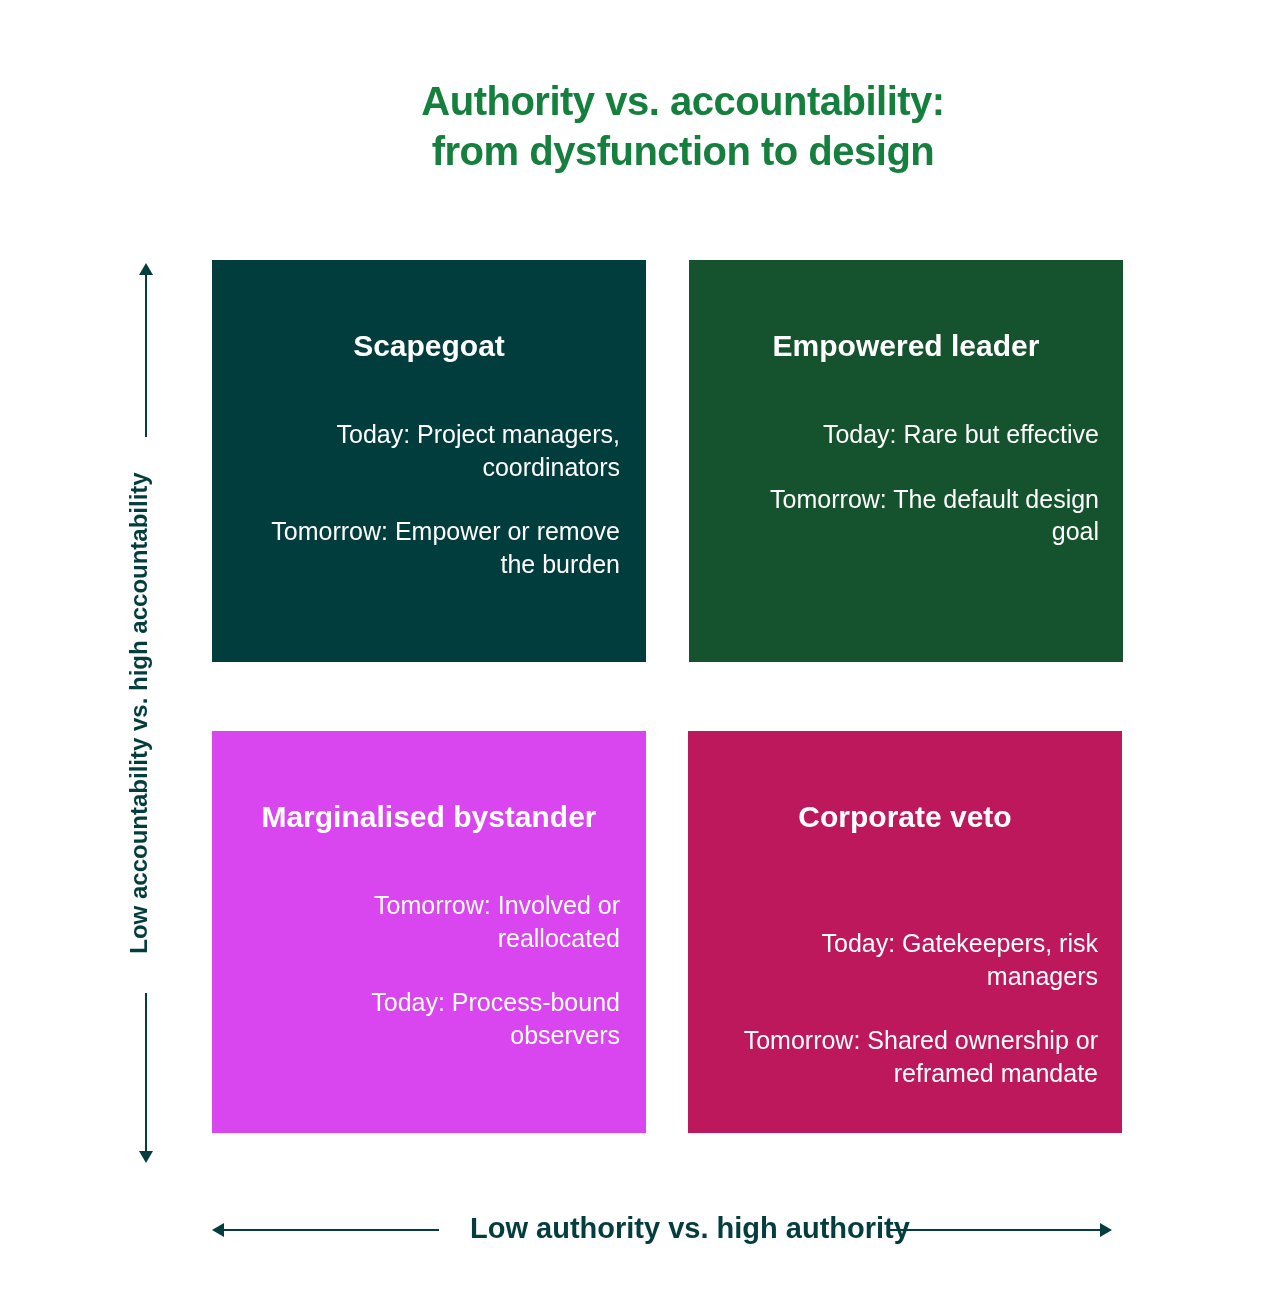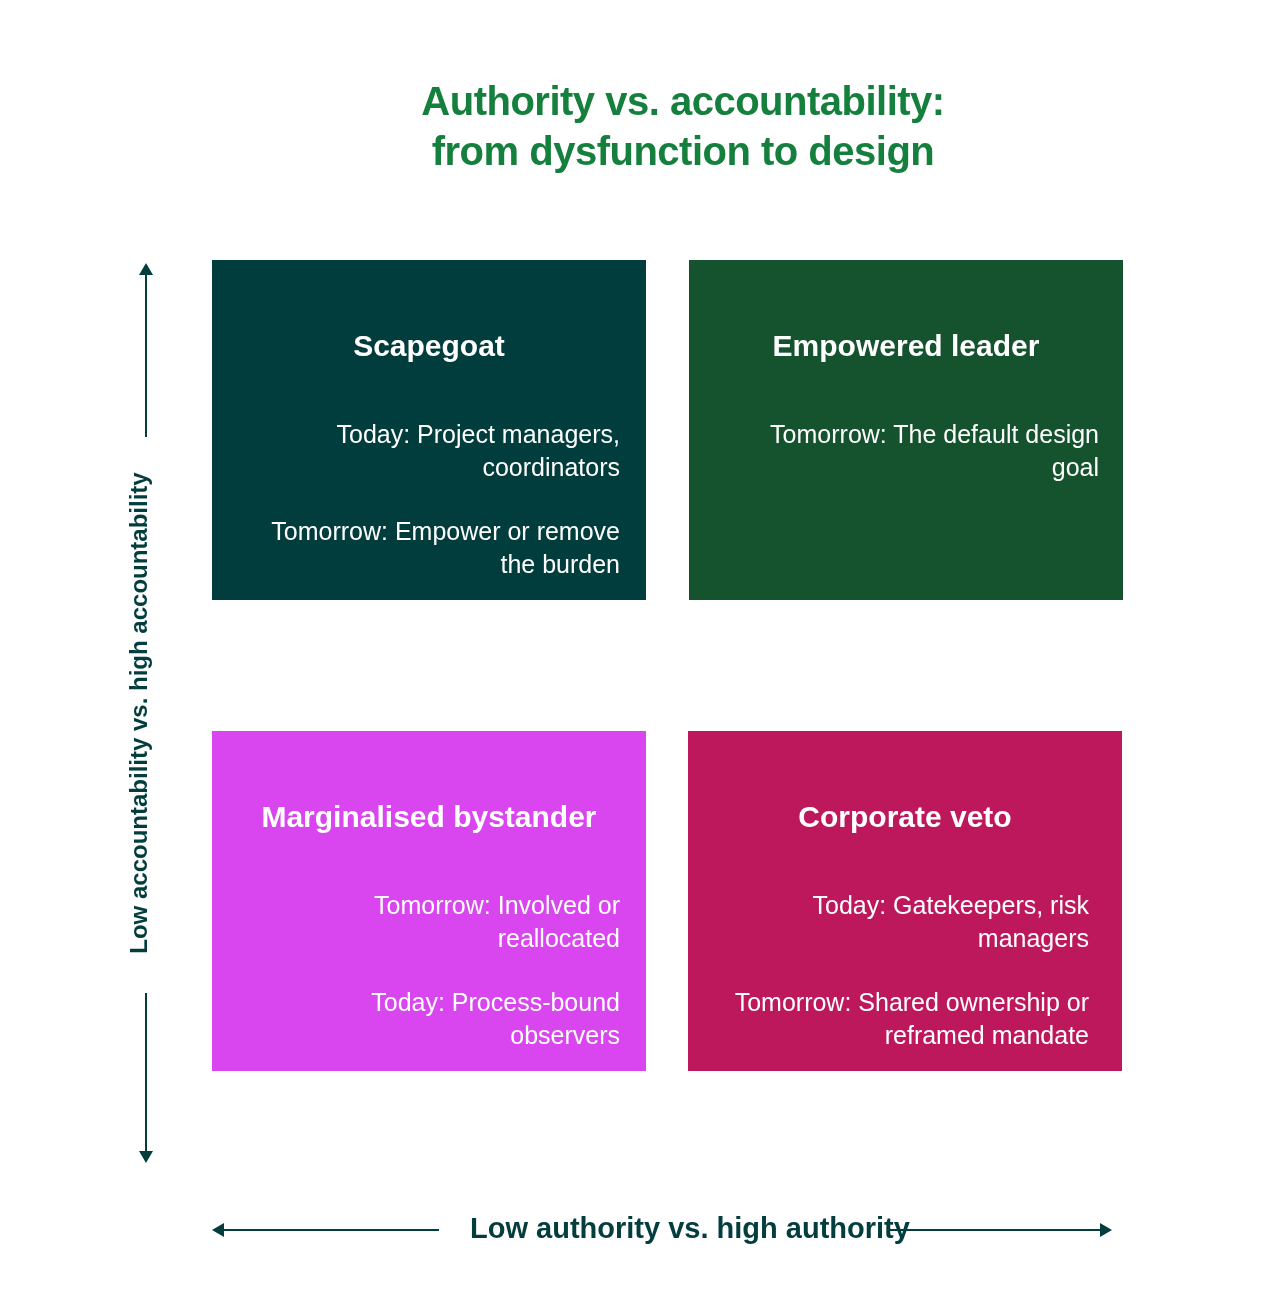--- a/index.html
+++ b/index.html
@@ -1,30 +1,30 @@
 <!DOCTYPE html>
 <html><head>
 <meta charset="utf-8">
 <style>
   html,body{margin:0;padding:0;background:#ffffff;}
   body{width:1280px;height:1316px;position:relative;overflow:hidden;font-family:"Liberation Sans","DejaVu Sans",sans-serif;color:#033d3e;}
   .title{position:absolute;left:0;top:76px;width:1270px;text-align:center;font-weight:bold;font-size:40px;line-height:50px;color:#15803d;letter-spacing:-0.5px;padding-left:48px;}
   .title span{display:block;}
-  .quad{position:absolute;width:434px;height:340px;color:#ffffff;box-sizing:border-box;}
+  .quad{position:absolute;width:434px;height:402px;color:#ffffff;box-sizing:border-box;}
   .q-tl{left:212px;top:260px;background:#023d3d;}
   .q-tr{left:689px;top:260px;background:#14532d;}
   .q-bl{left:212px;top:731px;background:#d946ef;}
   .q-br{left:688px;top:731px;background:#be185d;}
   .q-title{position:absolute;left:0;width:100%;text-align:center;top:68px;font-weight:bold;font-size:30px;line-height:36px;}
   .q-body{position:absolute;top:158px;font-size:25px;line-height:32.5px;}
   .q-body p{margin:0 0 32px 0;text-align:right;}
   .q-tl .q-body{left:48px;width:360px;}
   .q-tr .q-body{left:70px;width:340px;}
   .q-bl .q-body{left:48px;width:360px;}
-  .q-br .q-body{left:41px;width:360px;}
+  .q-br .q-body{left:50px;width:360px;margin-top:38px;}
   .yaxis-label{position:absolute;left:139px;top:713px;transform:translate(-50%,-50%) rotate(-90deg);white-space:nowrap;font-weight:bold;font-size:24px;color:#033d3e;}
   .xaxis-label{position:absolute;left:470px;top:1212px;font-weight:bold;font-size:29px;color:#033d3e;white-space:nowrap;}
   svg.axis{position:absolute;left:0;top:0;}
 </style>
 </head>
 <body>
 
 <div class="title">
   <span>Authority vs. accountability:</span>
   <span>from dysfunction to design</span>
@@ -56,20 +56,21 @@
   <div class="q-title">Scapegoat</div>
   <div class="q-body">
     <p>Today: Project managers, coordinators</p>
     <p>Tomorrow: Empower or remove the burden</p>
   </div>
 </div>
 
 <div class="quad q-tr">
   <div class="q-title">Empowered leader</div>
   <div class="q-body">
+    <p>Today: Rare but effective</p>
     <p>Tomorrow: The default design goal</p>
   </div>
 </div>
 
 <div class="quad q-bl">
   <div class="q-title">Marginalised bystander</div>
   <div class="q-body">
     <p>Tomorrow: Involved or reallocated</p>
     <p>Today: Process-bound observers</p>
   </div>

